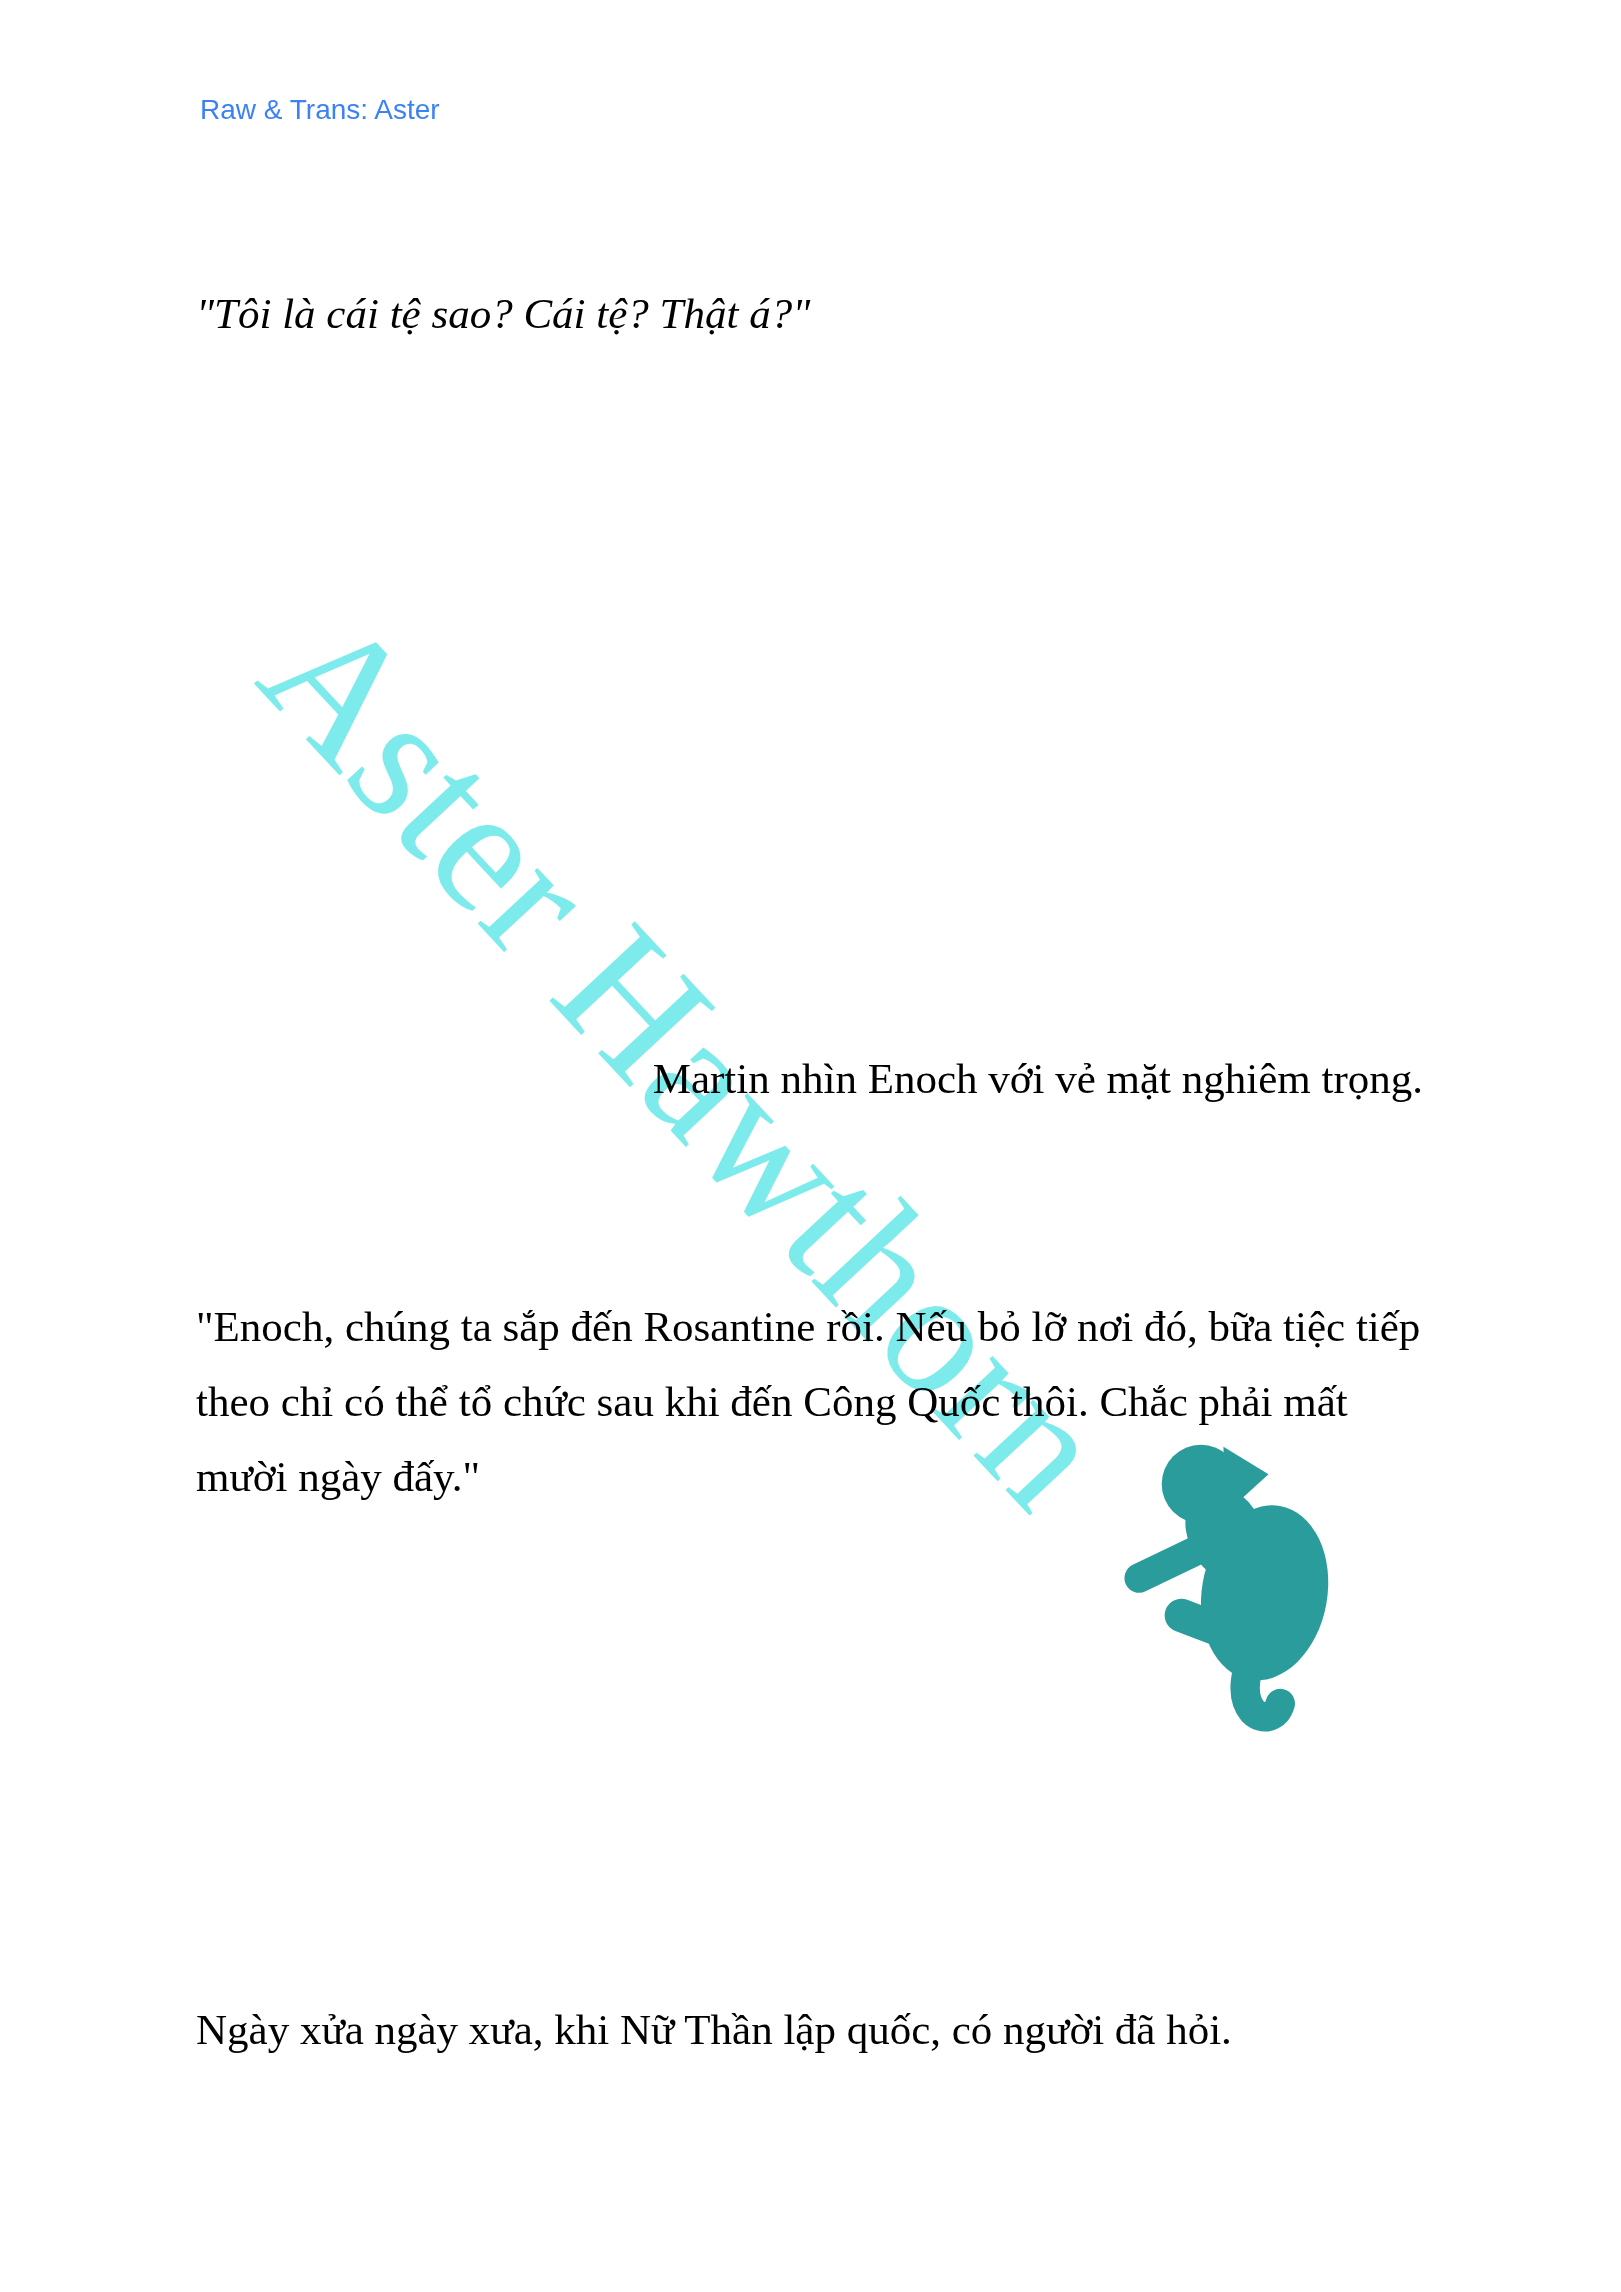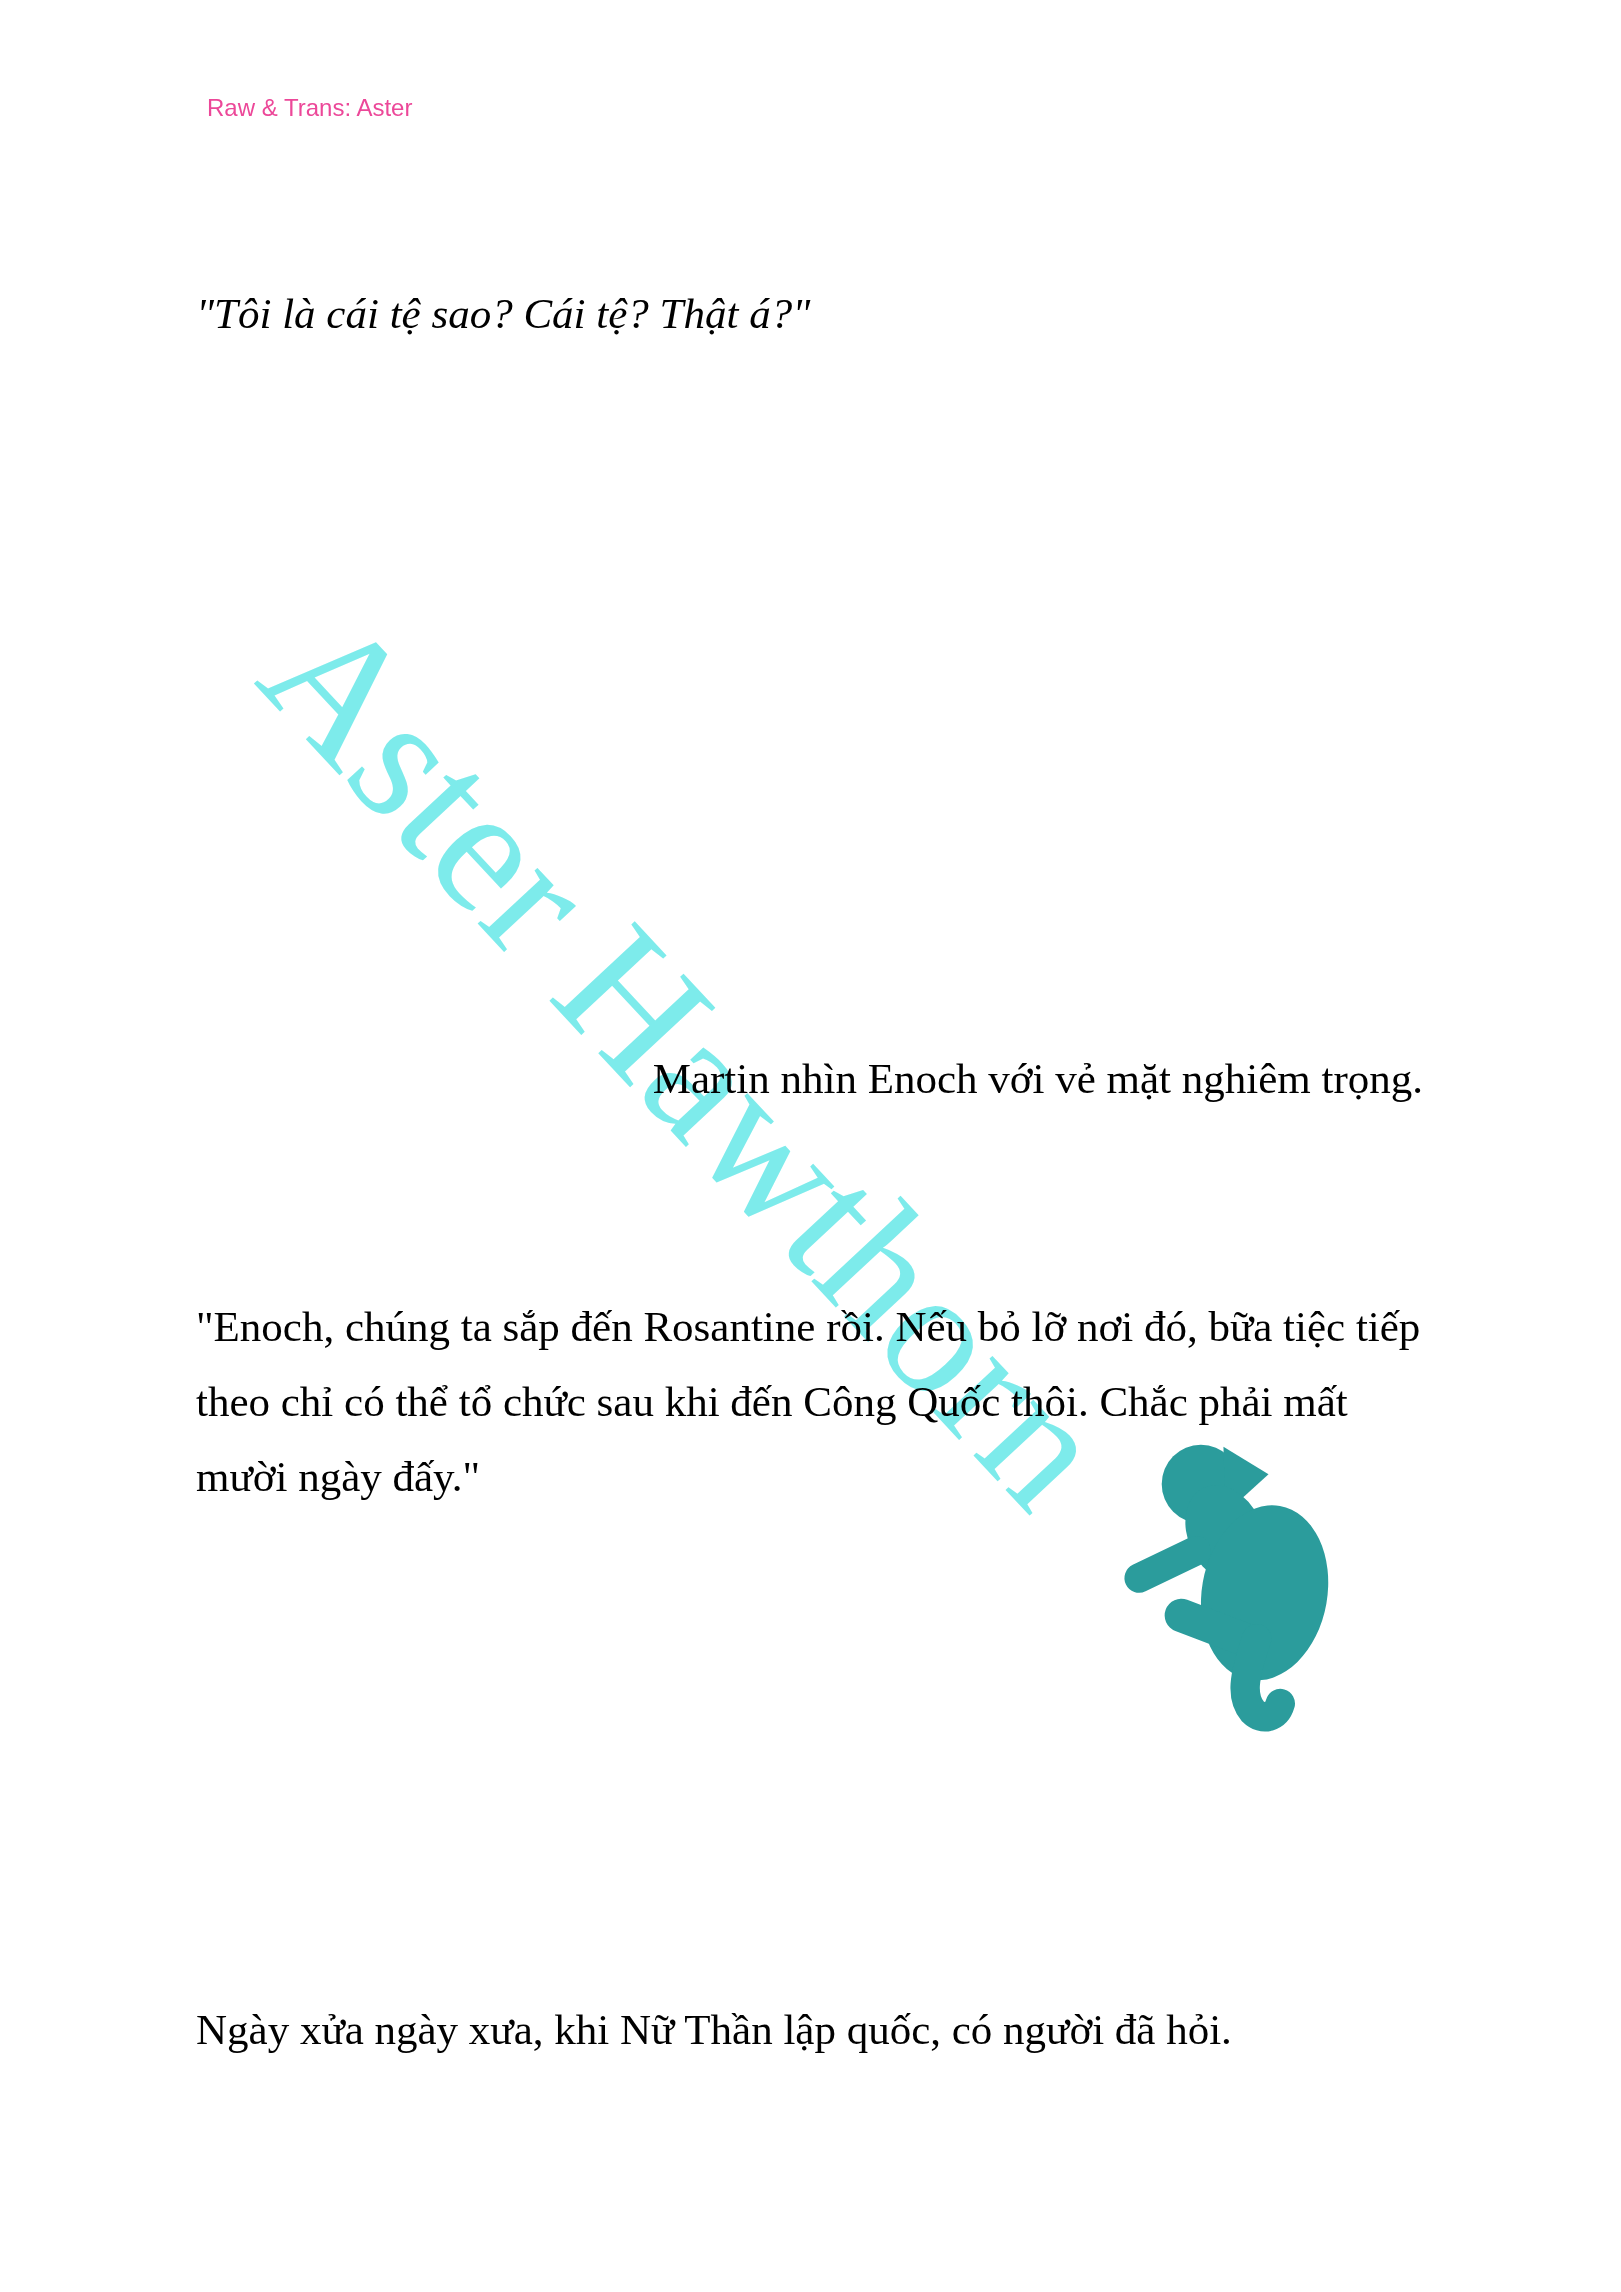--- a/index.html
+++ b/index.html
@@ -7,24 +7,24 @@
     position: relative;
     width: 1621px;
     height: 2293px;
     background: #ffffff;
     overflow: hidden;
     font-family: "Liberation Serif", serif;
   }
   .header-credit {
     position: absolute;
     top: 94px;
-    left: 207px;
+    left: 200px;
     font-family: "Liberation Sans", sans-serif;
-    font-size: 24px;
-    color: #ec4899;
+    font-size: 28px;
+    color: #3b82f6;
     z-index: 3;
   }
   .watermark {
     position: absolute;
     left: 686px;
     top: 1059px;
     transform: translate(-50%, -50%) rotate(47deg);
     transform-origin: center center;
     font-family: "Liberation Serif", serif;
     font-size: 178px;

